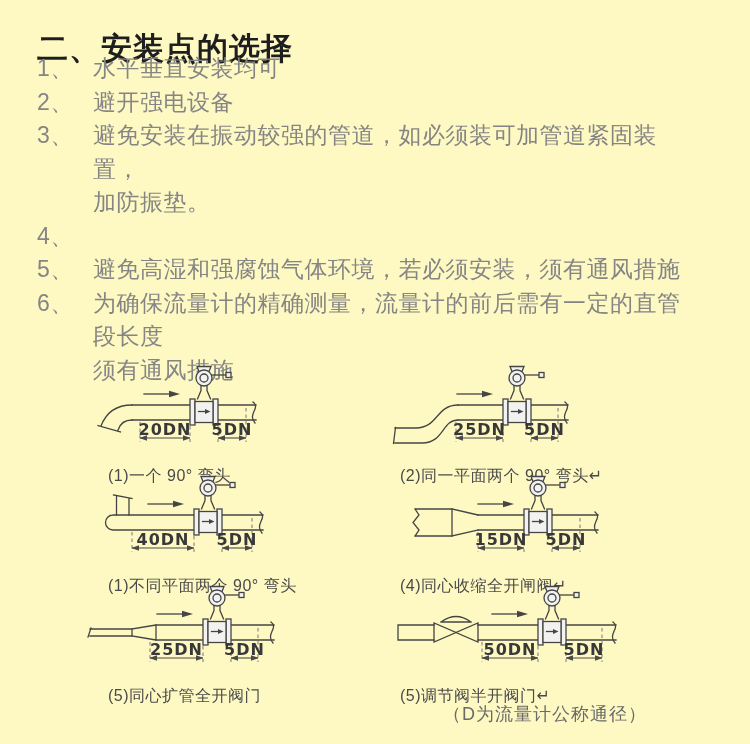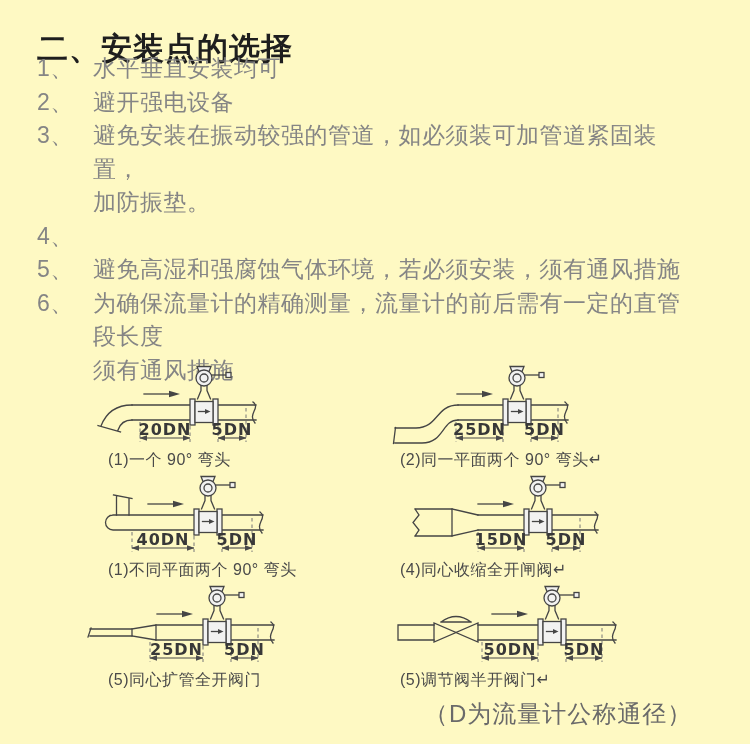--- a/index.html
+++ b/index.html
@@ -23,27 +23,27 @@
   .item{display:flex;}
   .item .num{flex:none;width:36px;}
   .item .txt{white-space:pre-line;margin-left:20px;}
   .figures{
     position:absolute;left:80px;top:364px;
     display:grid;grid-template-columns:310px 300px;grid-auto-rows:110px;
   }
   .fig{margin:0;}
   .fig svg{display:block;}
   .caption{
-    margin-top:2px;font-size:16px;line-height:20px;color:#4a4a4a;letter-spacing:.5px;
+    margin-top:18px;font-size:16px;line-height:20px;color:#4a4a4a;letter-spacing:.5px;
   }
   .fig:nth-child(odd) .caption{padding-left:28px;}
   .fig:nth-child(even) .caption{padding-left:10px;}
   .footnote{
-    position:absolute;left:424px;top:701px;
-    font-size:24px;color:#6a6a6a;letter-spacing:1px;line-height:26px;
+    position:absolute;left:443px;top:701px;
+    font-size:18px;color:#6a6a6a;letter-spacing:1px;line-height:26px;
   }
   
   .ln{fill:none;stroke:#454545;stroke-width:1.3;stroke-linecap:square;}
   .lnf{fill:#f2f2f1;stroke:#454545;stroke-width:1.3;}
   .fl{fill:#454545;stroke:none;}
   .dash{fill:none;stroke:#767676;stroke-width:1;stroke-dasharray:3.5,3;}
   .dim-ln{fill:none;stroke:#4a4a4a;stroke-width:1.1;}
   .dim{font:700 16px "DejaVu Sans","Liberation Sans",sans-serif;fill:#383838;letter-spacing:1px;text-anchor:middle;}
 </style>
 </head>

